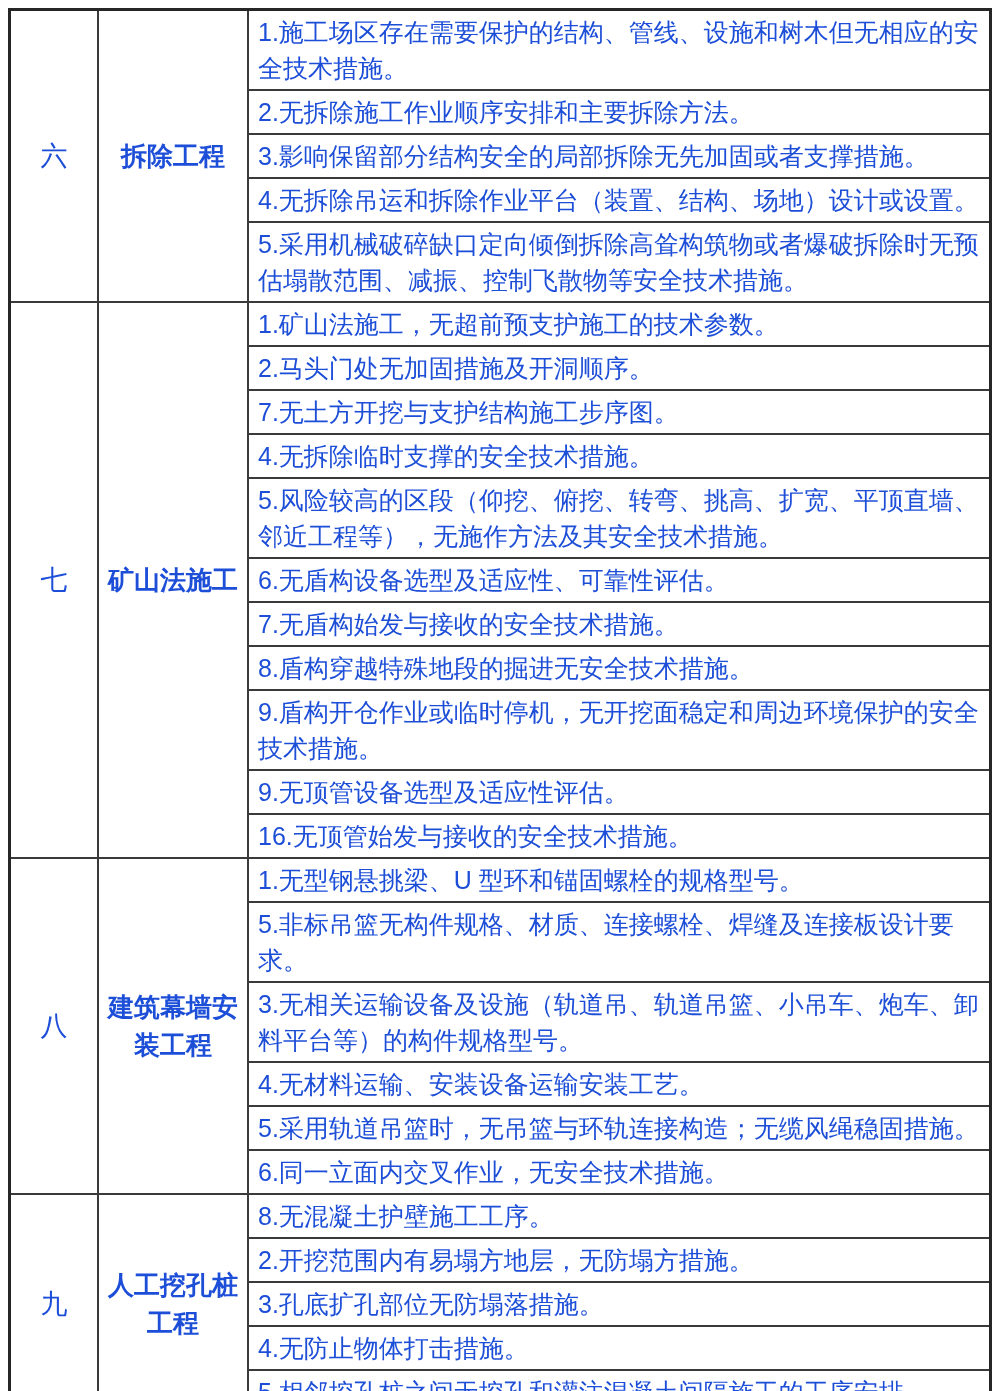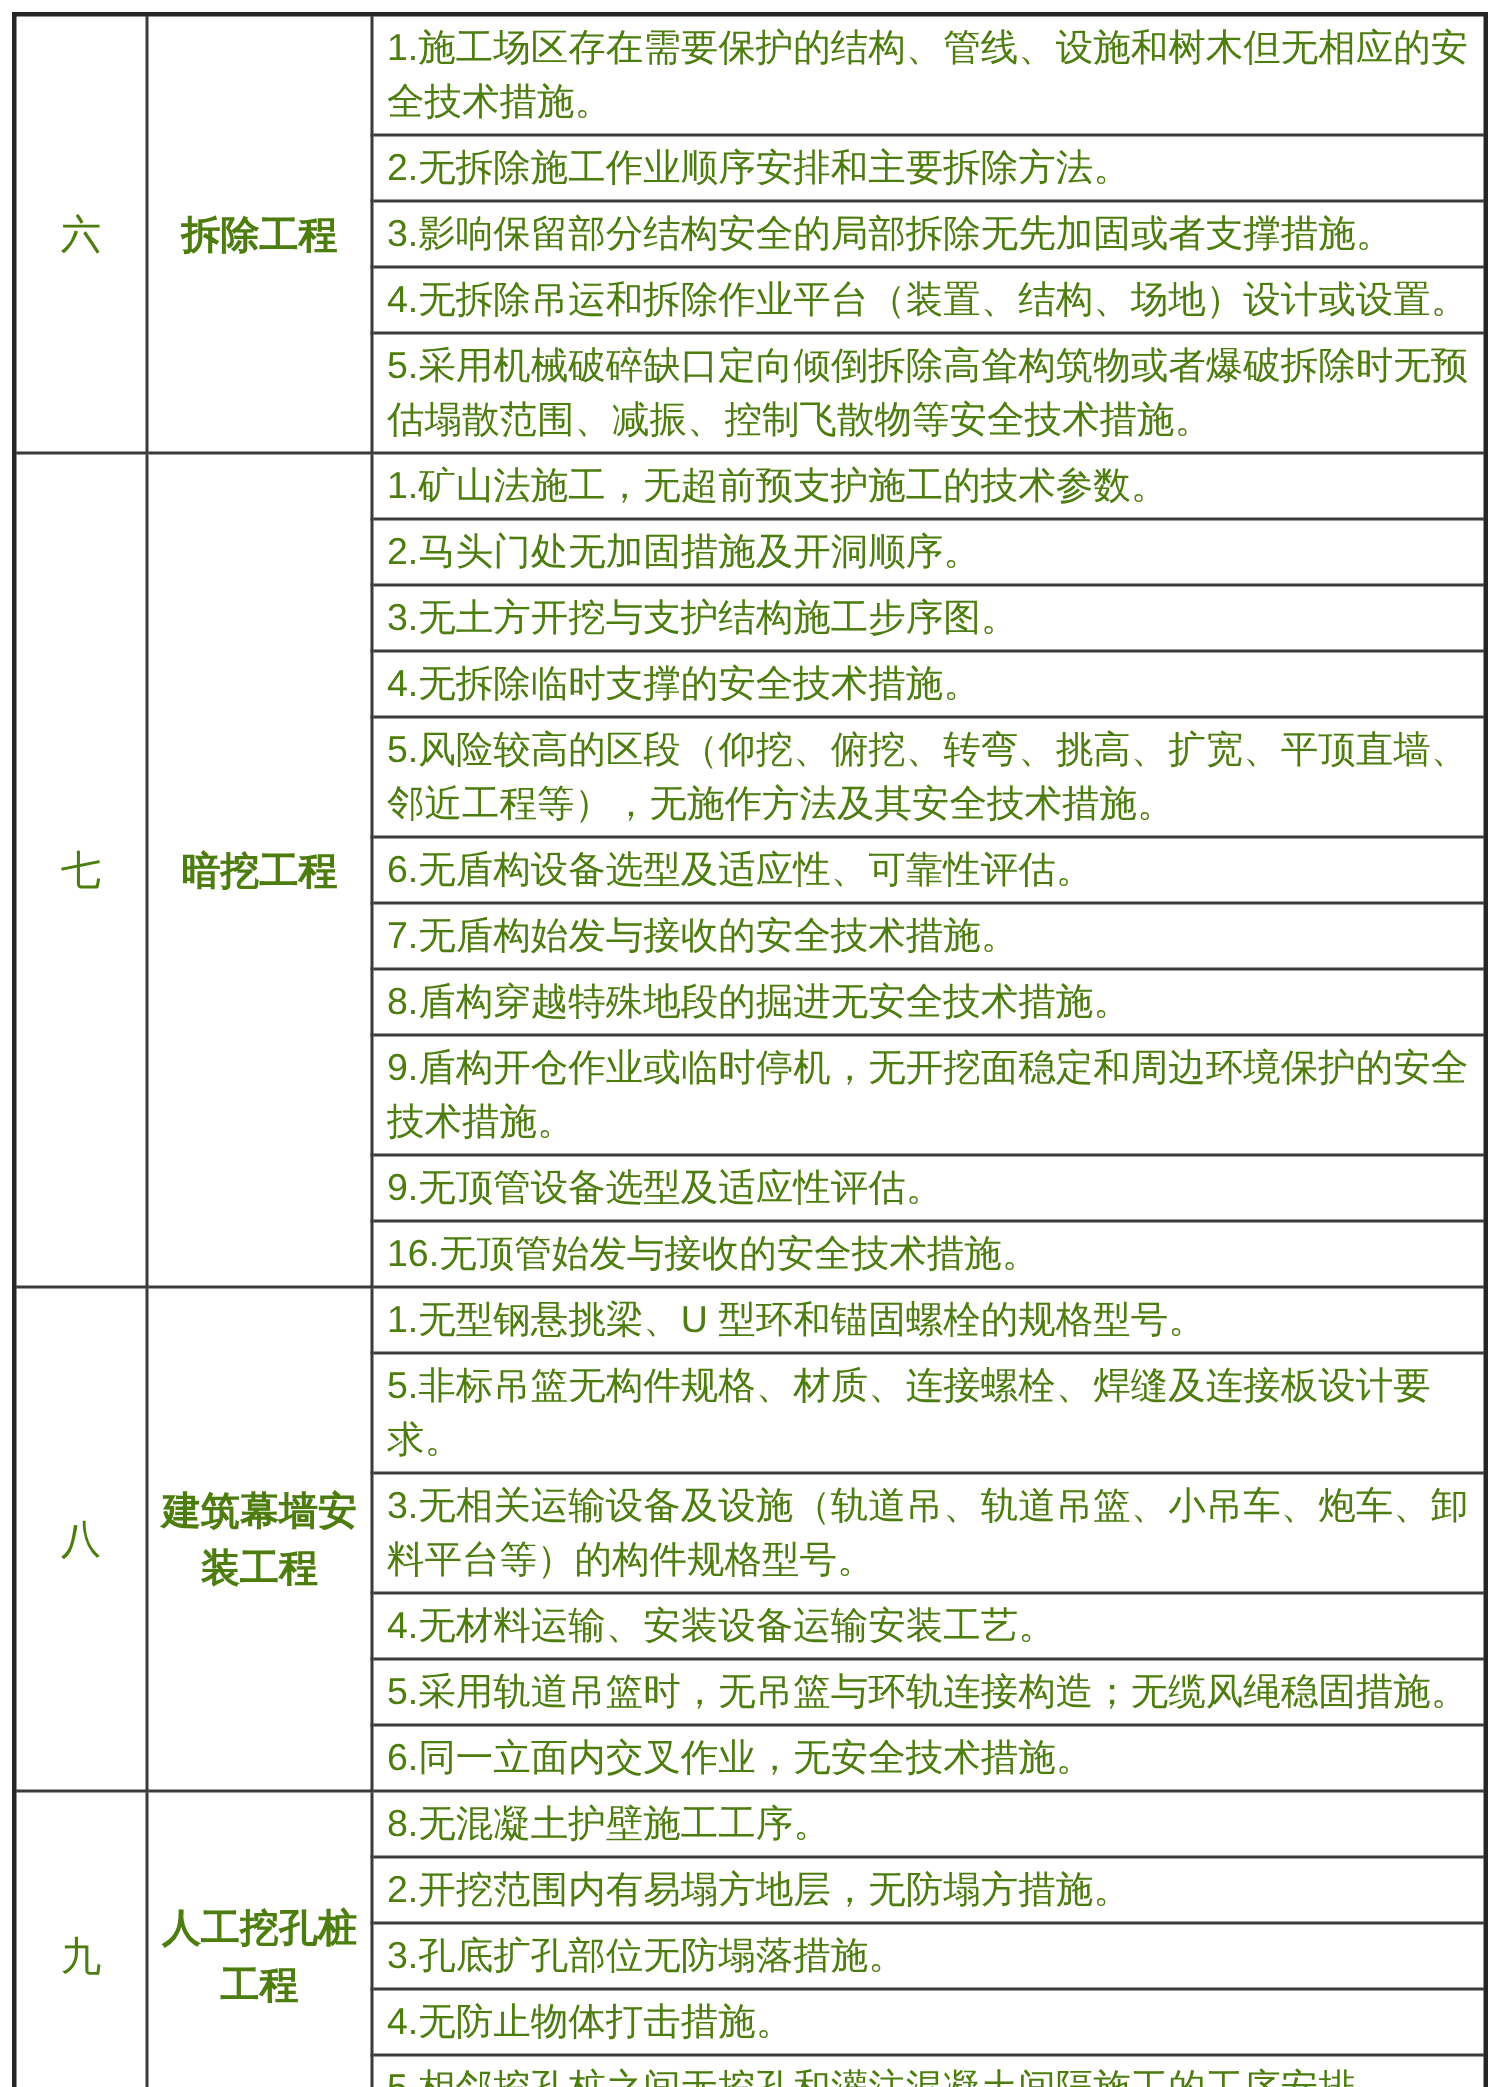--- a/index.html
+++ b/index.html
@@ -15,21 +15,21 @@
     padding: 8px;
   }
   table.safety-table {
     border-collapse: collapse;
     table-layout: fixed;
     width: 984px;
     border: 3px solid #262626;
   }
   table.safety-table td {
     border: 2px solid #3a3a3a;
-    color: #4d7c0f;
+    color: #1d4ed8;
     vertical-align: middle;
     word-break: break-all;
   }
   td.num-cell {
     width: 84px;
     text-align: center;
     font-size: 27px;
   }
   td.cat-cell {
     width: 132px;
@@ -66,28 +66,28 @@
         </tr>
       <tr>
           <td class="item-cell">4.无拆除吊运和拆除作业平台（装置、结构、场地）设计或设置。</td>
         </tr>
       <tr>
           <td class="item-cell">5.采用机械破碎缺口定向倾倒拆除高耸构筑物或者爆破拆除时无预估塌散范围、减振、控制飞散物等安全技术措施。</td>
         </tr>
 
       <tr>
         <td class="num-cell" rowspan="11">七</td>
-        <td class="cat-cell" rowspan="11">暗挖工程</td>
+        <td class="cat-cell" rowspan="11">矿山法施工</td>
         <td class="item-cell">1.矿山法施工，无超前预支护施工的技术参数。</td>
       </tr>
       <tr>
           <td class="item-cell">2.马头门处无加固措施及开洞顺序。</td>
         </tr>
       <tr>
-          <td class="item-cell">3.无土方开挖与支护结构施工步序图。</td>
+          <td class="item-cell">7.无土方开挖与支护结构施工步序图。</td>
         </tr>
       <tr>
           <td class="item-cell">4.无拆除临时支撑的安全技术措施。</td>
         </tr>
       <tr>
           <td class="item-cell">5.风险较高的区段（仰挖、俯挖、转弯、挑高、扩宽、平顶直墙、邻近工程等），无施作方法及其安全技术措施。</td>
         </tr>
       <tr>
           <td class="item-cell">6.无盾构设备选型及适应性、可靠性评估。</td>
         </tr>

